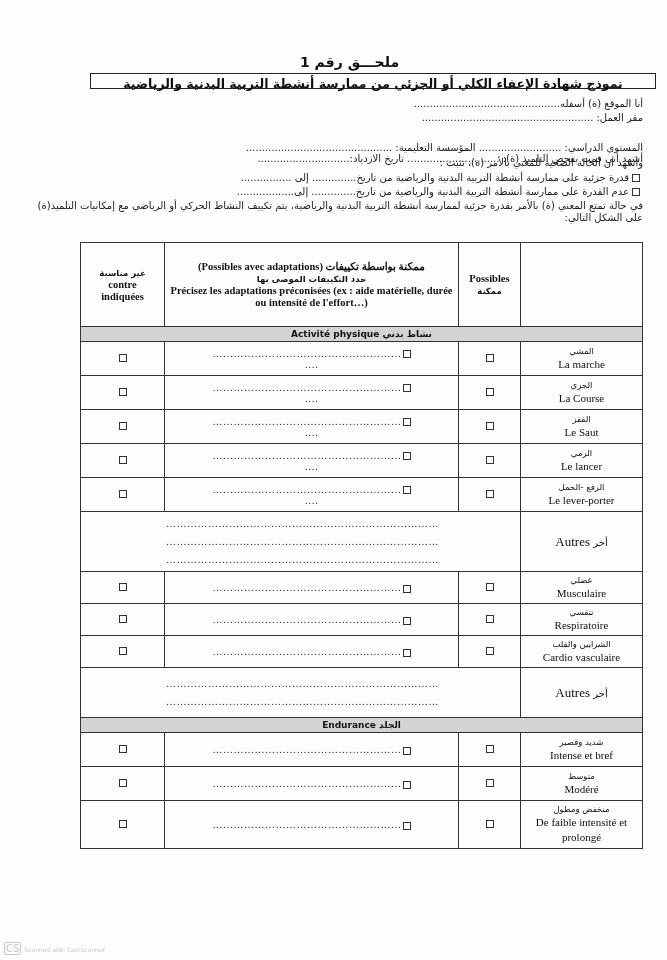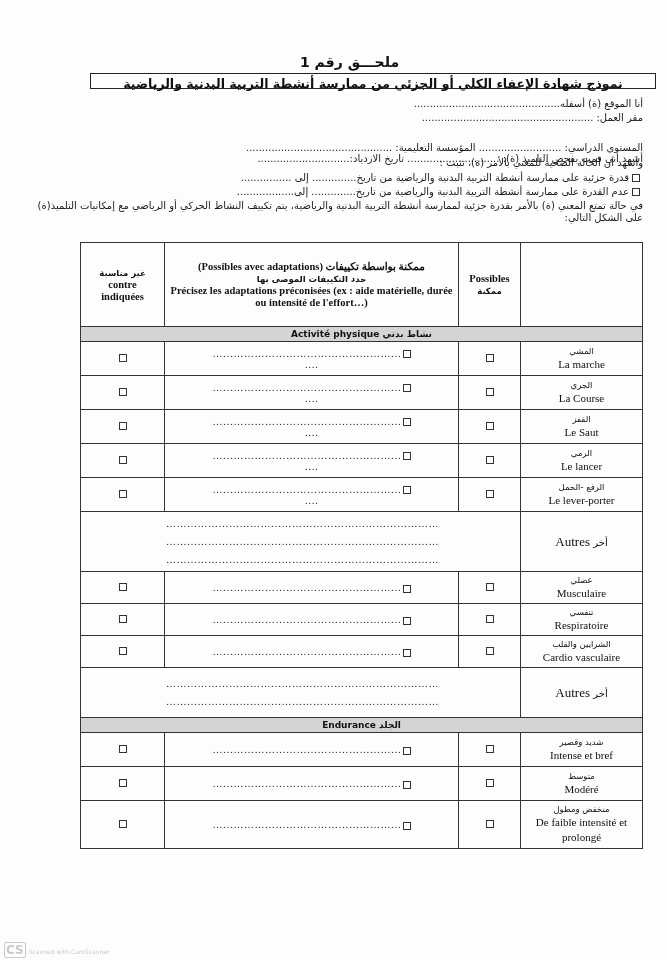--- a/index.html
+++ b/index.html
@@ -33,21 +33,21 @@
   .dots { font-size:10px; letter-spacing:0.5px; color:#111; white-space:nowrap; overflow:hidden; }
   .lbl-ar { font-family:"DejaVu Sans", sans-serif; font-size:8.5px; line-height:11px; display:block; }
   .lbl-fr { font-size:11px; line-height:15px; display:block; }
   .box { display:inline-block; width:6px; height:6px; border:1px solid #333; }
   .autres { font-size:13px; }
   .autres .ar { font-family:"DejaVu Sans", sans-serif; font-size:10px; }
   .dotline { text-align:left; padding-left:6px !important; font-size:10px; line-height:18px; white-space:nowrap; overflow:hidden; letter-spacing:0.5px; }
   .watermark {
     position:absolute; left:4px; top:942px; font-family:"DejaVu Sans", sans-serif; font-size:6px; color:#c8c8c8;
   }
-  .watermark .cs { display:inline-block; border:1px solid #c8c8c8; border-radius:2px; padding:0 1px; font-weight:bold; font-size:12px; margin-right:3px; }
+  .watermark .cs { display:inline-block; border:1px solid #c8c8c8; border-radius:2px; padding:0 1px; font-weight:normal; font-size:10px; margin-right:3px; }
 </style>
 </head>
 <body>
 
 <div class="annex">ملحـــق رقم 1</div>
 <div class="title-box">نموذج شهادة الإعفاء الكلي أو الجزئي من ممارسة أنشطة التربية البدنية والرياضية</div>
 
 <div class="para" style="top:98px;">أنا الموقع (ة) أسفله..............................................</div>
 <div class="para" style="top:112px;">مقر العمل: ......................................................</div>
 <div class="para" style="top:137px;margin-top:16px;">أشهد أني قمت بفحص التلميذ (ة): ............................. تاريخ الازدياد:.............................</div>

